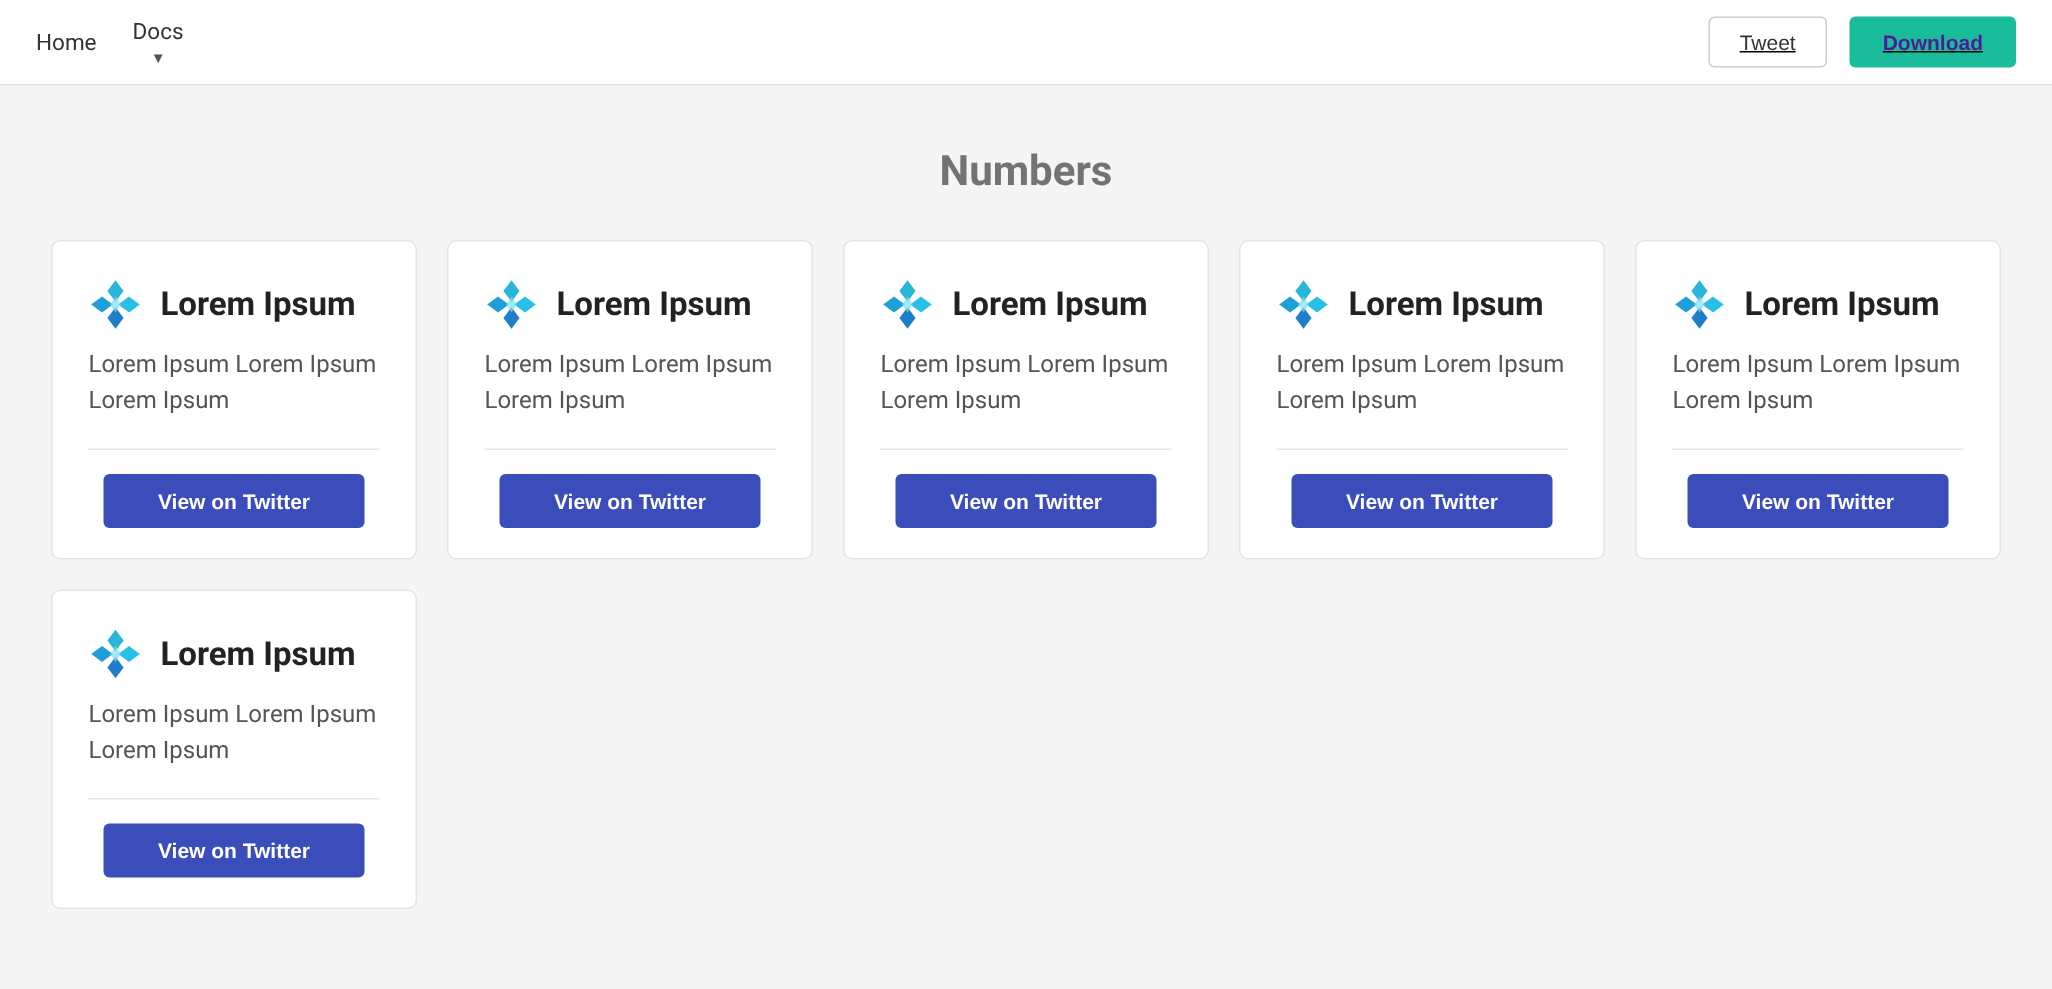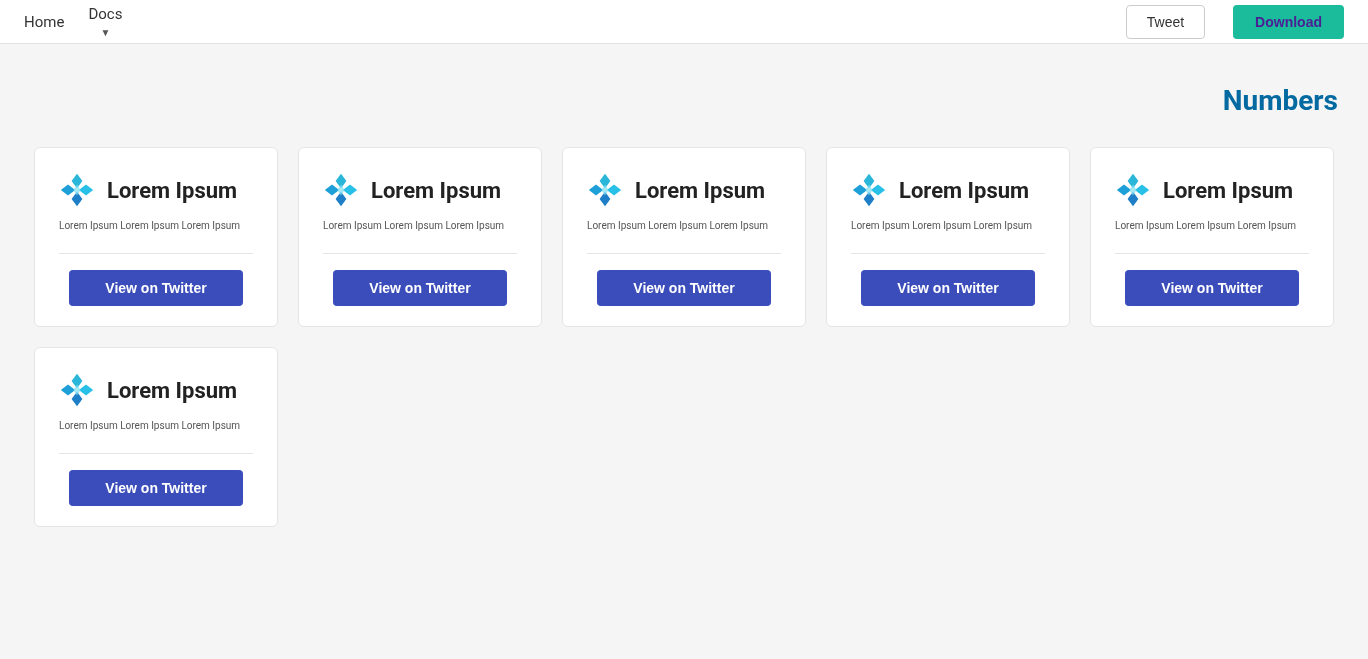--- a/index.html
+++ b/index.html
@@ -16,21 +16,21 @@
     }
 
     
     .navbar {
       background: #fff;
       border-bottom: 1px solid #e0e0e0;
       display: flex;
       align-items: center;
       justify-content: space-between;
       padding: 0 24px;
-      height: 44px;
+      height: 57px;
     }
 
     .nav-left {
       display: flex;
       align-items: center;
       gap: 24px;
     }
 
     .nav-link {
       font-size: 15px;
@@ -47,21 +47,22 @@
     }
 
     .chevron-icon {
       font-size: 10px;
       color: #555;
     }
 
     .nav-right {
       display: flex;
       align-items: center;
-      gap: 28px;
+      gap: 15px;
+      text-decoration: underline;
     }
 
     .tweet-button {
       border: 1px solid #ccc;
       background: #fff;
       color: #333;
       padding: 8px 20px;
       border-radius: 4px;
       font-size: 14px;
       cursor: pointer;
@@ -77,24 +78,24 @@
       font-weight: 600;
       cursor: pointer;
     }
 
     
     .main-content {
       padding: 40px 30px;
     }
 
     .page-title {
-      text-align: right;
+      text-align: center;
       font-size: 28px;
       font-weight: 700;
-      color: #0369a1;
+      color: #737373;
       margin-bottom: 30px;
     }
 
     .cards-grid {
       display: grid;
       grid-template-columns: repeat(5, 1fr);
       gap: 20px;
       max-width: 1300px;
       margin: 16px auto;
     }
@@ -121,21 +122,21 @@
       flex-shrink: 0;
     }
 
     .card-title {
       font-size: 22px;
       font-weight: 700;
       color: #222;
     }
 
     .card-description {
-      font-size: 10px;
+      font-size: 16px;
       color: #555;
       line-height: 1.5;
       margin-bottom: 20px;
       flex: 1;
     }
 
     .divider {
       border: none;
       border-top: 1px solid #e5e5e5;
       margin-bottom: 16px;

